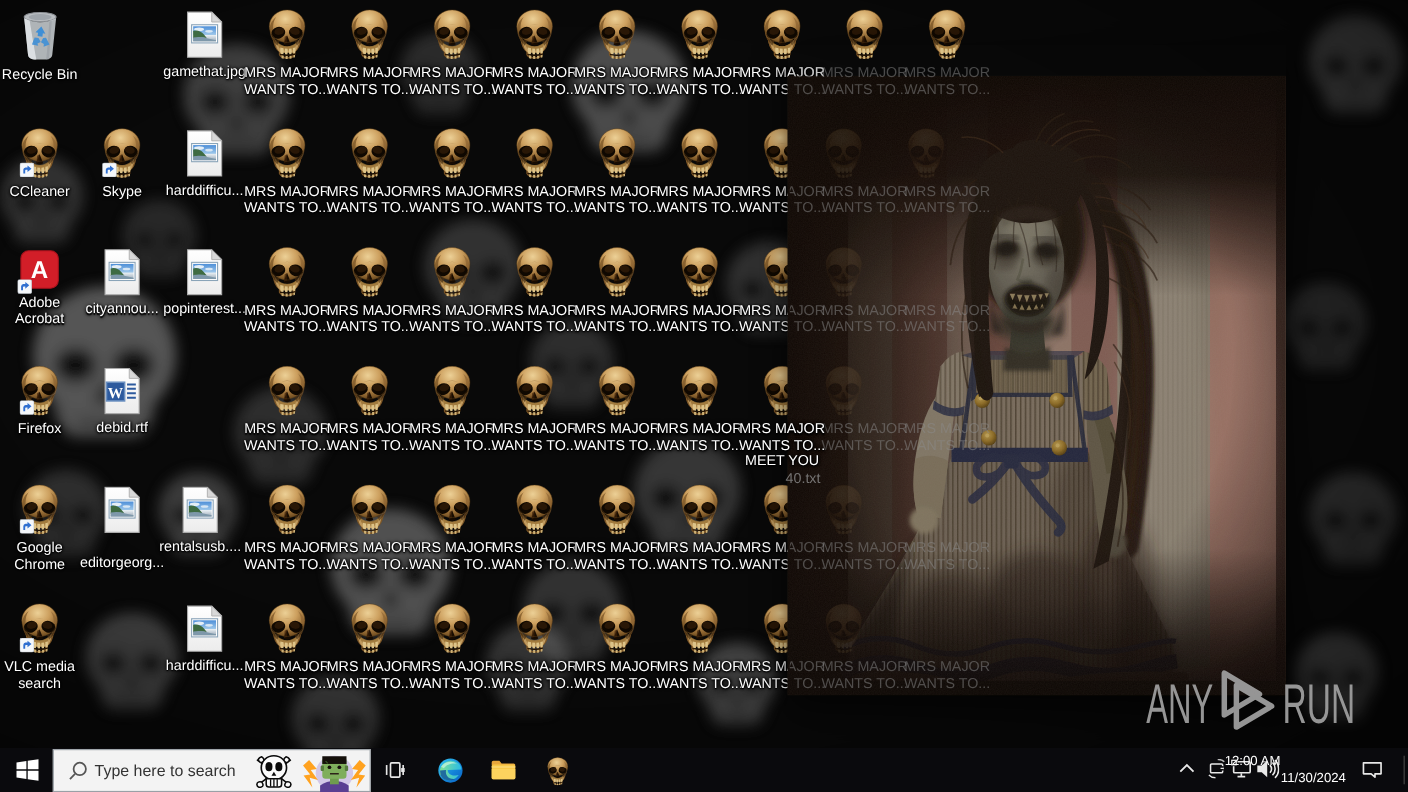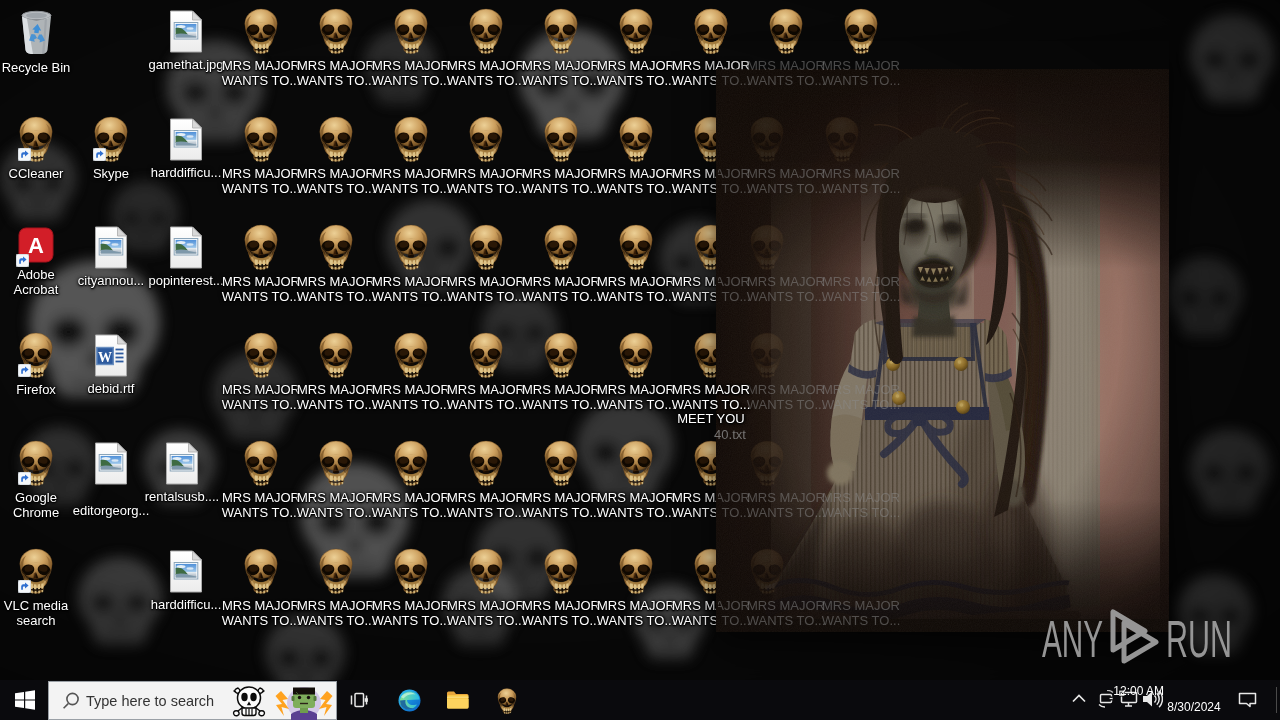--- a/index.html
+++ b/index.html
@@ -1136,18 +1136,18 @@
 <rect x="1" y="0.5" width="6" height="6" fill="#0a0a0d"></rect>
 <rect x="1.8" y="1.2" width="4" height="4" fill="none" stroke="#e8e8e8" stroke-width="1.2"></rect>
 </svg>
 <svg style="position:absolute;left:1141px;top:9px" width="22" height="20" viewBox="0 0 22 20">
 <path d="M2 7 H6 L11 2.5 V17.5 L6 13 H2 Z" fill="#e8e8e8"></path>
 <path d="M13.5 6.5 a5 5 0 0 1 0 7" fill="none" stroke="#e8e8e8" stroke-width="1.5"></path>
 <path d="M15.8 4.2 a8.2 8.2 0 0 1 0 11.6" fill="none" stroke="#e8e8e8" stroke-width="1.5"></path>
 <path d="M18.1 1.9 a11.5 11.5 0 0 1 0 16.2" fill="none" stroke="#e8e8e8" stroke-width="1.5"></path>
 </svg>
 <div class="tt" style="left:1110px;top:4px;width:54px;text-align:right">12:00 AM</div>
-<div class="tt" style="left:1163px;top:20px;width:62px;text-align:center">8/30/2024</div>
+<div class="tt" style="left:1163px;top:20px;width:62px;text-align:center">11/30/2024</div>
 <svg style="position:absolute;left:1238px;top:11px" width="19" height="18" viewBox="0 0 19 18">
 <path d="M1.5 2.5 H17.5 V12.5 H12 L12 15.5 L8.5 12.5 H1.5 Z" fill="none" stroke="#e8e8e8" stroke-width="1.5" stroke-linejoin="round"></path>
 </svg>
 <div style="position:absolute;left:1276px;top:7px;width:1px;height:26px;background:#4a4a4a"></div>
 </div>
 
 </body></html>

